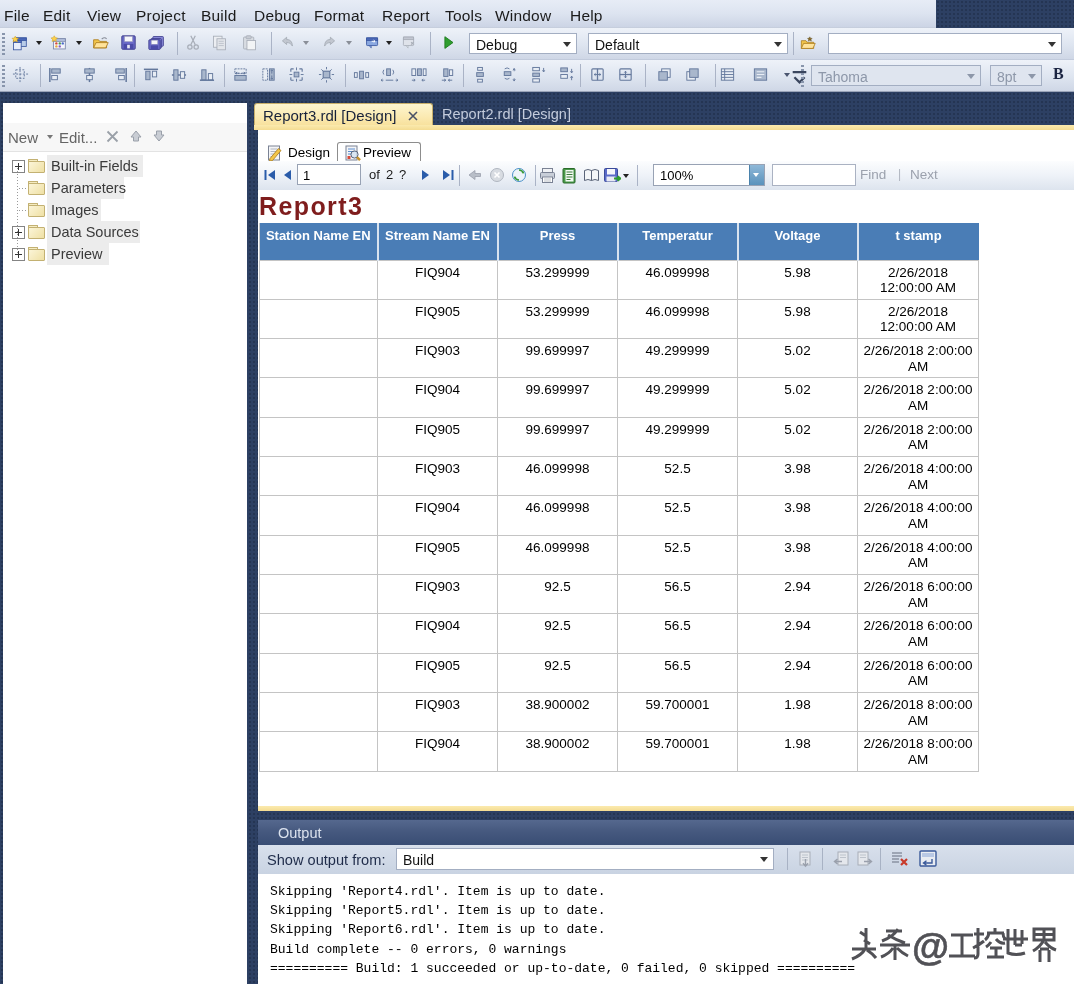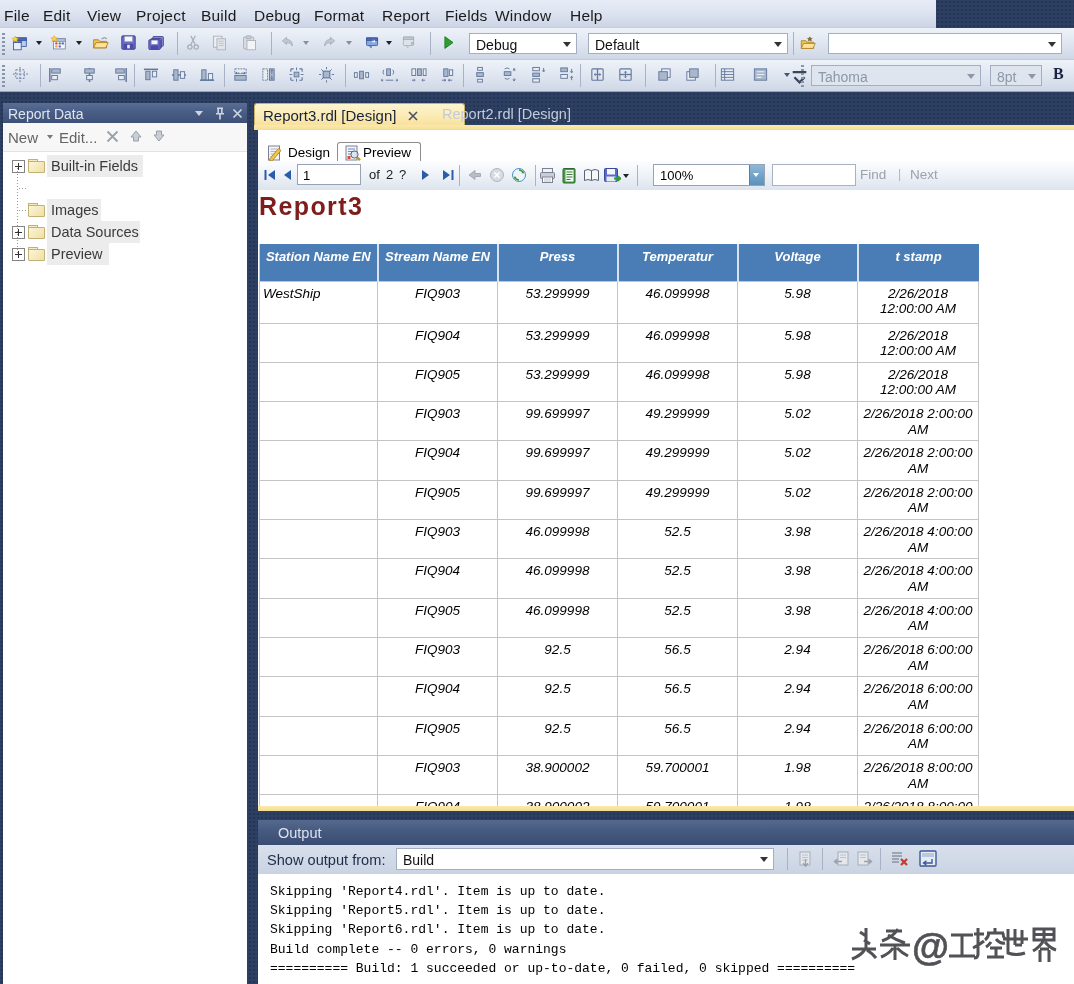--- a/index.html
+++ b/index.html
@@ -42,35 +42,35 @@
 .pbox:before{left:2px;top:5px;width:7px;height:1px;}
 .pbox:after{left:5px;top:2px;width:1px;height:7px;}
 .folder{position:absolute;width:17px;height:13px;}
 .fback{position:absolute;left:0;top:0px;width:8px;height:3px;background:#f5ecc0;border:1px solid #c3b172;border-bottom:0;border-radius:1px 1px 0 0;}
 .fbody{position:absolute;left:0;top:2px;width:15px;height:10px;background:linear-gradient(135deg,#fbf5d8,#efe0a4);border:1px solid #c3b172;border-radius:1px;}
 .ttext{position:absolute;top:3px;}
 
 #tabact{left:254px;top:103px;width:177px;height:23px;
  background:linear-gradient(180deg,#fdf5cf 0%,#fbeab2 55%,#f7df99 100%);
  border:1px solid #c9b06b;border-bottom:0;border-radius:3px 3px 0 0;
- font-size:15px;color:#17213a;padding-left:32px;}
+ font-size:15px;color:#17213a;}
 #tabinact{left:442px;top:106px;font-size:14.5px;color:#c3cbdb;}
 #creamline{left:254px;top:125px;width:820px;height:5px;background:linear-gradient(180deg,#fbeaae,#f4dc92);}
 
 #doc{left:258px;top:130px;width:816px;height:676px;background:#fff;}
 #dtabs{left:0;top:8px;width:852px;height:29px;background:#fff;font-size:13.5px;color:#000;}
 #dtabline{position:absolute;left:0;top:29px;width:816px;height:1px;background:#8d8d8d;}
 #ptab{position:absolute;left:79px;top:4px;width:82px;height:26px;background:#fff;
  border:1px solid #8d8d8d;border-bottom:0;border-radius:3px 3px 0 0;}
 #pbar{left:0;top:31px;width:816px;height:29px;
  background:linear-gradient(180deg,#fcfdfe 0%,#eef2f8 50%,#dde4ee 100%);
  border-bottom:1px solid #b9c1ce;}
 #report{left:0;top:60px;width:816px;height:616px;background:#fff;overflow:hidden;}
 #rtitle{position:absolute;left:1px;top:2px;font-size:25px;font-weight:bold;color:#7f1d1d;letter-spacing:1.4px;}
-#rtable{position:absolute;left:1px;top:54px;border-collapse:collapse;table-layout:fixed;font-size:13.5px;color:#000;font-style:italic;}
+#rtable{position:absolute;left:1px;top:33px;border-collapse:collapse;table-layout:fixed;font-size:13.5px;color:#000;}
 #rtable th{background:#4a7db6;color:#fff;font-size:13px;font-weight:bold;height:37px;box-sizing:border-box;
  vertical-align:top;padding-top:5px;border-left:2px solid #d9e3ef;}
 #rtable th:first-child{border-left:1px solid #c9c9c9;}
 #rtable td{border:1px solid #c4c4c4;vertical-align:top;padding-top:4px;text-align:center;height:39.33px;box-sizing:border-box;line-height:15.5px;}
 #rtable tr td:first-child{text-align:left;padding-left:3px;}
 
 #creamline2{left:258px;top:806px;width:816px;height:5px;background:linear-gradient(180deg,#fbeaae,#f4dc92);}
 #outpanel{left:258px;top:820px;width:816px;height:164px;background:#fff;}
 #outhead{position:absolute;left:0;top:0;width:816px;height:25px;
  background:linear-gradient(180deg,#55688e 0%,#46597f 45%,#394d74 100%);
@@ -84,21 +84,21 @@
 
 <div class="abs" id="menubar">
 <span class="mi" style="left:4px">File</span>
 <span class="mi" style="left:43px">Edit</span>
 <span class="mi" style="left:87px">View</span>
 <span class="mi" style="left:136px">Project</span>
 <span class="mi" style="left:201px">Build</span>
 <span class="mi" style="left:254px">Debug</span>
 <span class="mi" style="left:314px">Format</span>
 <span class="mi" style="left:382px">Report</span>
-<span class="mi" style="left:445px">Fields</span>
+<span class="mi" style="left:445px">Tools</span>
 <span class="mi" style="left:495px">Window</span>
 <span class="mi" style="left:570px">Help</span>
 </div>
 
 <div class="abs" id="tb1">
 <div class="grip"></div>
 <svg class="icon16" style="left:11px" width="20" height="20" viewBox="0 0 20 20">
  <rect x="6" y="4" width="12" height="10" fill="#b8cce8" stroke="#3a57a0"></rect>
  <rect x="6" y="4" width="12" height="3" fill="#4a68b8" stroke="#3a57a0"></rect>
  <rect x="3" y="7" width="9" height="11" fill="#e8eefb" stroke="#3a57a0"></rect>
@@ -379,32 +379,20 @@
       <span class="carr" style="border-top-color:#8d97a9"></span>
     </div>
 <div class="combo" style="left:990px;width:52px;background:#dfe5ef;color:#8d97a9">
       <span class="ctext">8pt</span>
       <span class="carr" style="border-top-color:#8d97a9"></span>
     </div>
 <span style="position:absolute;left:1053px;top:5px;font-family:'Liberation Serif',serif;font-weight:bold;font-size:16px;color:#1b2542">B</span>
 </div>
 
 <div class="abs" id="leftpanel">
- <div class="abs" id="lphead">
-   <span style="position:absolute;left:5px;top:3px">Report Data</span>
-   <span style="position:absolute;left:192px;top:8px;width:0;height:0;border-left:4px solid transparent;border-right:4px solid transparent;border-top:5px solid #cdd5e4"></span>
-   <svg style="position:absolute;left:211px;top:4px" width="12" height="14" viewBox="0 0 12 14">
-        <g stroke="#cdd5e4" stroke-width="1.6" fill="none">
-          <path d="M3 1.2 H9 M4.2 1.2 V6 M7.8 1.2 V6 M2 6.8 H10 M6 6.8 V12.5"></path>
-        </g>
-      </svg>
-   <svg style="position:absolute;left:229px;top:5px" width="11" height="11" viewBox="0 0 11 11">
-        <path d="M1.5 1.5 L9.5 9.5 M9.5 1.5 L1.5 9.5" stroke="#cdd5e4" stroke-width="1.7"></path>
-      </svg>
- </div>
  <div class="abs" id="lptool">
    <span style="position:absolute;left:5px;top:6px">New</span>
    <span class="darr" style="left:44px;top:12px;border-top-color:#777"></span>
    <span style="position:absolute;left:56px;top:6px">Edit...</span>
    <svg style="position:absolute;left:103px;top:7px" width="13" height="13" viewBox="0 0 13 13">
         <path d="M1.5 1.5 L11.5 11.5 M11.5 1.5 L1.5 11.5" stroke="#9aa0a8" stroke-width="1.8"></path>
       </svg>
    <svg style="position:absolute;left:126px;top:6px" width="14" height="14" viewBox="0 0 14 14">
         <path d="M7 2 L12 8 H9.5 V12 H4.5 V8 H2 Z" fill="#c9cdd4" stroke="#9aa0aa" stroke-width="1"></path>
       </svg>
@@ -415,20 +403,28 @@
  <div class="abs" id="lptree">
 
    <div class="trow" style="top:3px">
         <div class="thl" style="left:44px;width:96px"></div>
      <div class="pbox" style="left:9px;top:5px"></div>
      <div class="folder" style="left:25px;top:4px">
           <span class="fback"></span>
           <span class="fbody"></span>
         </div>
      <span class="ttext" style="left:48px">Built-in Fields</span>
+      </div>
+   <div class="trow" style="top:25px">
+        <div class="thl" style="left:44px;width:77px"></div>
+     <div class="folder" style="left:25px;top:4px">
+          <span class="fback"></span>
+          <span class="fbody"></span>
+        </div>
+     <span class="ttext" style="left:48px">Parameters</span>
       </div>
    <div class="trow" style="top:47px">
         <div class="thl" style="left:44px;width:54px"></div>
      <div class="folder" style="left:25px;top:4px">
           <span class="fback"></span>
           <span class="fbody"></span>
         </div>
      <span class="ttext" style="left:48px">Images</span>
       </div>
    <div class="trow" style="top:69px">
@@ -570,28 +566,20 @@
       <tbody>
           <tr>
             <th>Station Name EN</th>
             <th>Stream Name EN</th>
             <th>Press</th>
             <th>Temperatur</th>
             <th>Voltage</th>
             <th>t stamp</th>
           </tr>
       <tr>
-            <td style="height:42px">WestShip</td>
-            <td>FIQ903</td>
-            <td>53.299999</td>
-            <td>46.099998</td>
-            <td>5.98</td>
-            <td>2/26/2018<br>12:00:00 AM</td>
-          </tr>
-      <tr>
             <td></td>
             <td>FIQ904</td>
             <td>53.299999</td>
             <td>46.099998</td>
             <td>5.98</td>
             <td>2/26/2018<br>12:00:00 AM</td>
           </tr>
       <tr>
             <td></td>
             <td>FIQ905</td>

